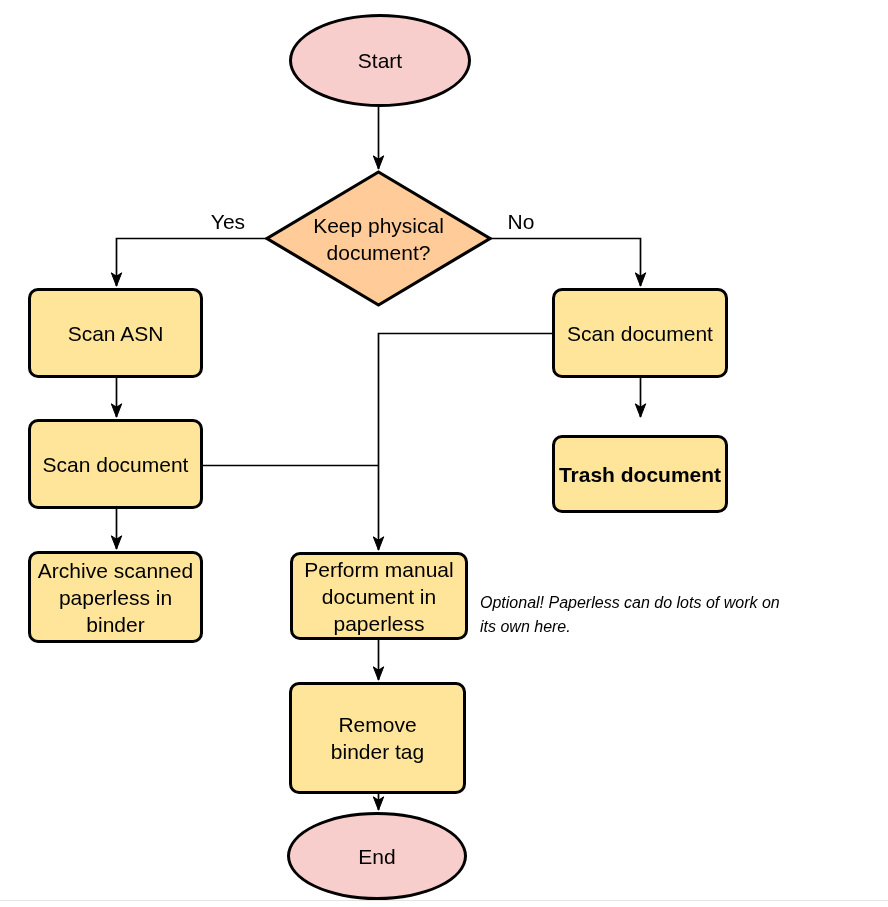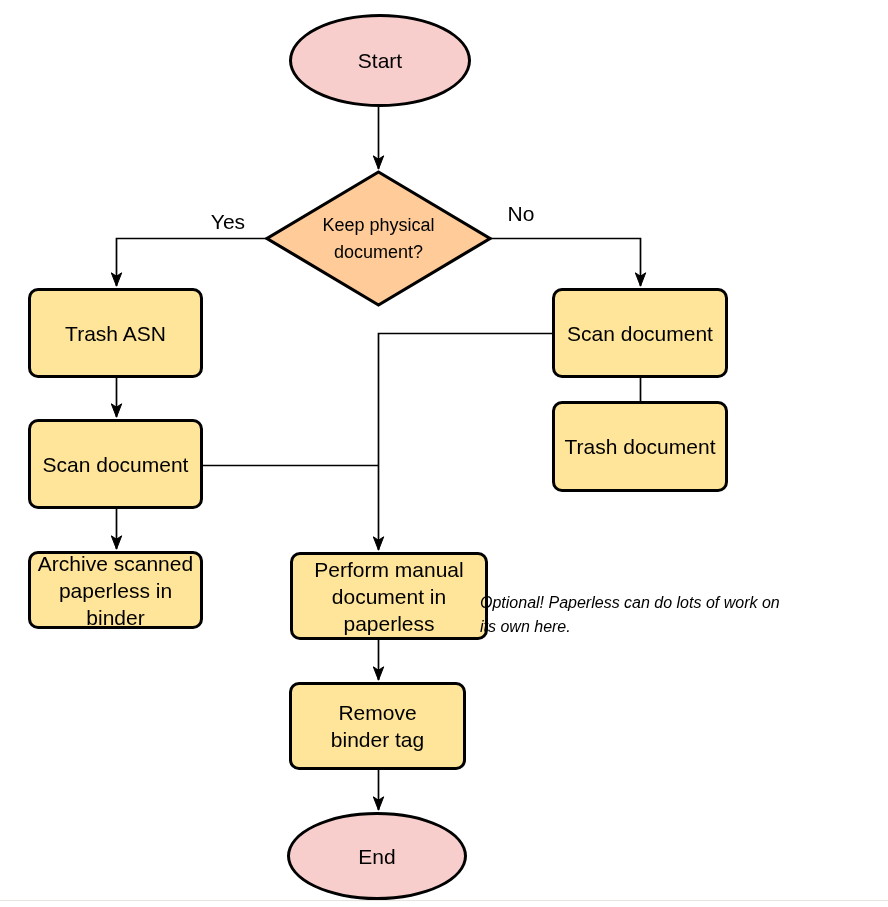--- a/index.html
+++ b/index.html
@@ -53,21 +53,21 @@
     background: #F8CECC;
     border-radius: 50%;
   }
   .node-text {
     position: absolute;
     display: flex;
     flex-direction: column;
     align-items: center;
     justify-content: center;
     text-align: center;
-    font-size: 18px;
+    font-size: 21px;
     line-height: 27px;
   }
   .ln { display: block; }
   .edge-label {
     position: absolute;
     font-size: 21px;
     line-height: 20px;
     text-align: center;
   }
   .annotation {
@@ -115,51 +115,51 @@
   <div class="node terminal" style="left:289px; top:14px; width:182px; height:93px;">
     <span class="ln">Start</span>
   </div>
 
   <div class="node-text" style="left:285px; top:211px; width:187px; height:55px;">
     <span class="ln">Keep physical</span>
     <span class="ln">document?</span>
   </div>
 
   <div class="edge-label" style="left:203px; top:212px; width:50px;">Yes</div>
-  <div class="edge-label" style="left:496px; top:204px; width:50px;">No</div>
+  <div class="edge-label" style="left:496px; top:212px; width:50px;">No</div>
 
   <div class="node process" style="left:28px; top:288px; width:175px; height:90px;">
-    <span class="ln">Trash ASN</span>
+    <span class="ln">Scan ASN</span>
   </div>
 
   <div class="node process" style="left:28px; top:419px; width:175px; height:90px;">
     <span class="ln">Scan document</span>
   </div>
 
-  <div class="node process" style="left:28px; top:551px; width:175px; height:78px;">
+  <div class="node process" style="left:28px; top:551px; width:175px; height:92px;">
     <span class="ln">Archive scanned</span>
     <span class="ln">paperless in</span>
     <span class="ln">binder</span>
   </div>
 
   <div class="node process" style="left:552px; top:288px; width:176px; height:90px;">
     <span class="ln">Scan document</span>
   </div>
 
-  <div class="node process" style="left:552px; top:401px; width:176px; height:91px;">
+  <div class="node process" style="left:552px; top:435px; width:176px; height:78px;font-weight:bold;">
     <span class="ln">Trash document</span>
   </div>
 
-  <div class="node process" style="left:290px; top:552px; width:198px; height:88px;">
+  <div class="node process" style="left:290px; top:552px; width:178px; height:88px;">
     <span class="ln">Perform manual</span>
     <span class="ln">document in</span>
     <span class="ln">paperless</span>
   </div>
 
-  <div class="node process" style="left:289px; top:682px; width:177px; height:88px;">
+  <div class="node process" style="left:289px; top:682px; width:177px; height:112px;">
     <span class="ln">Remove</span>
     <span class="ln">binder tag</span>
   </div>
 
   <div class="node terminal" style="left:287px; top:812px; width:180px; height:88px;">
     <span class="ln">End</span>
   </div>
 
   <div class="annotation" style="left:480px; top:591px;">
     <span class="ln">Optional! Paperless can do lots of work on</span>

